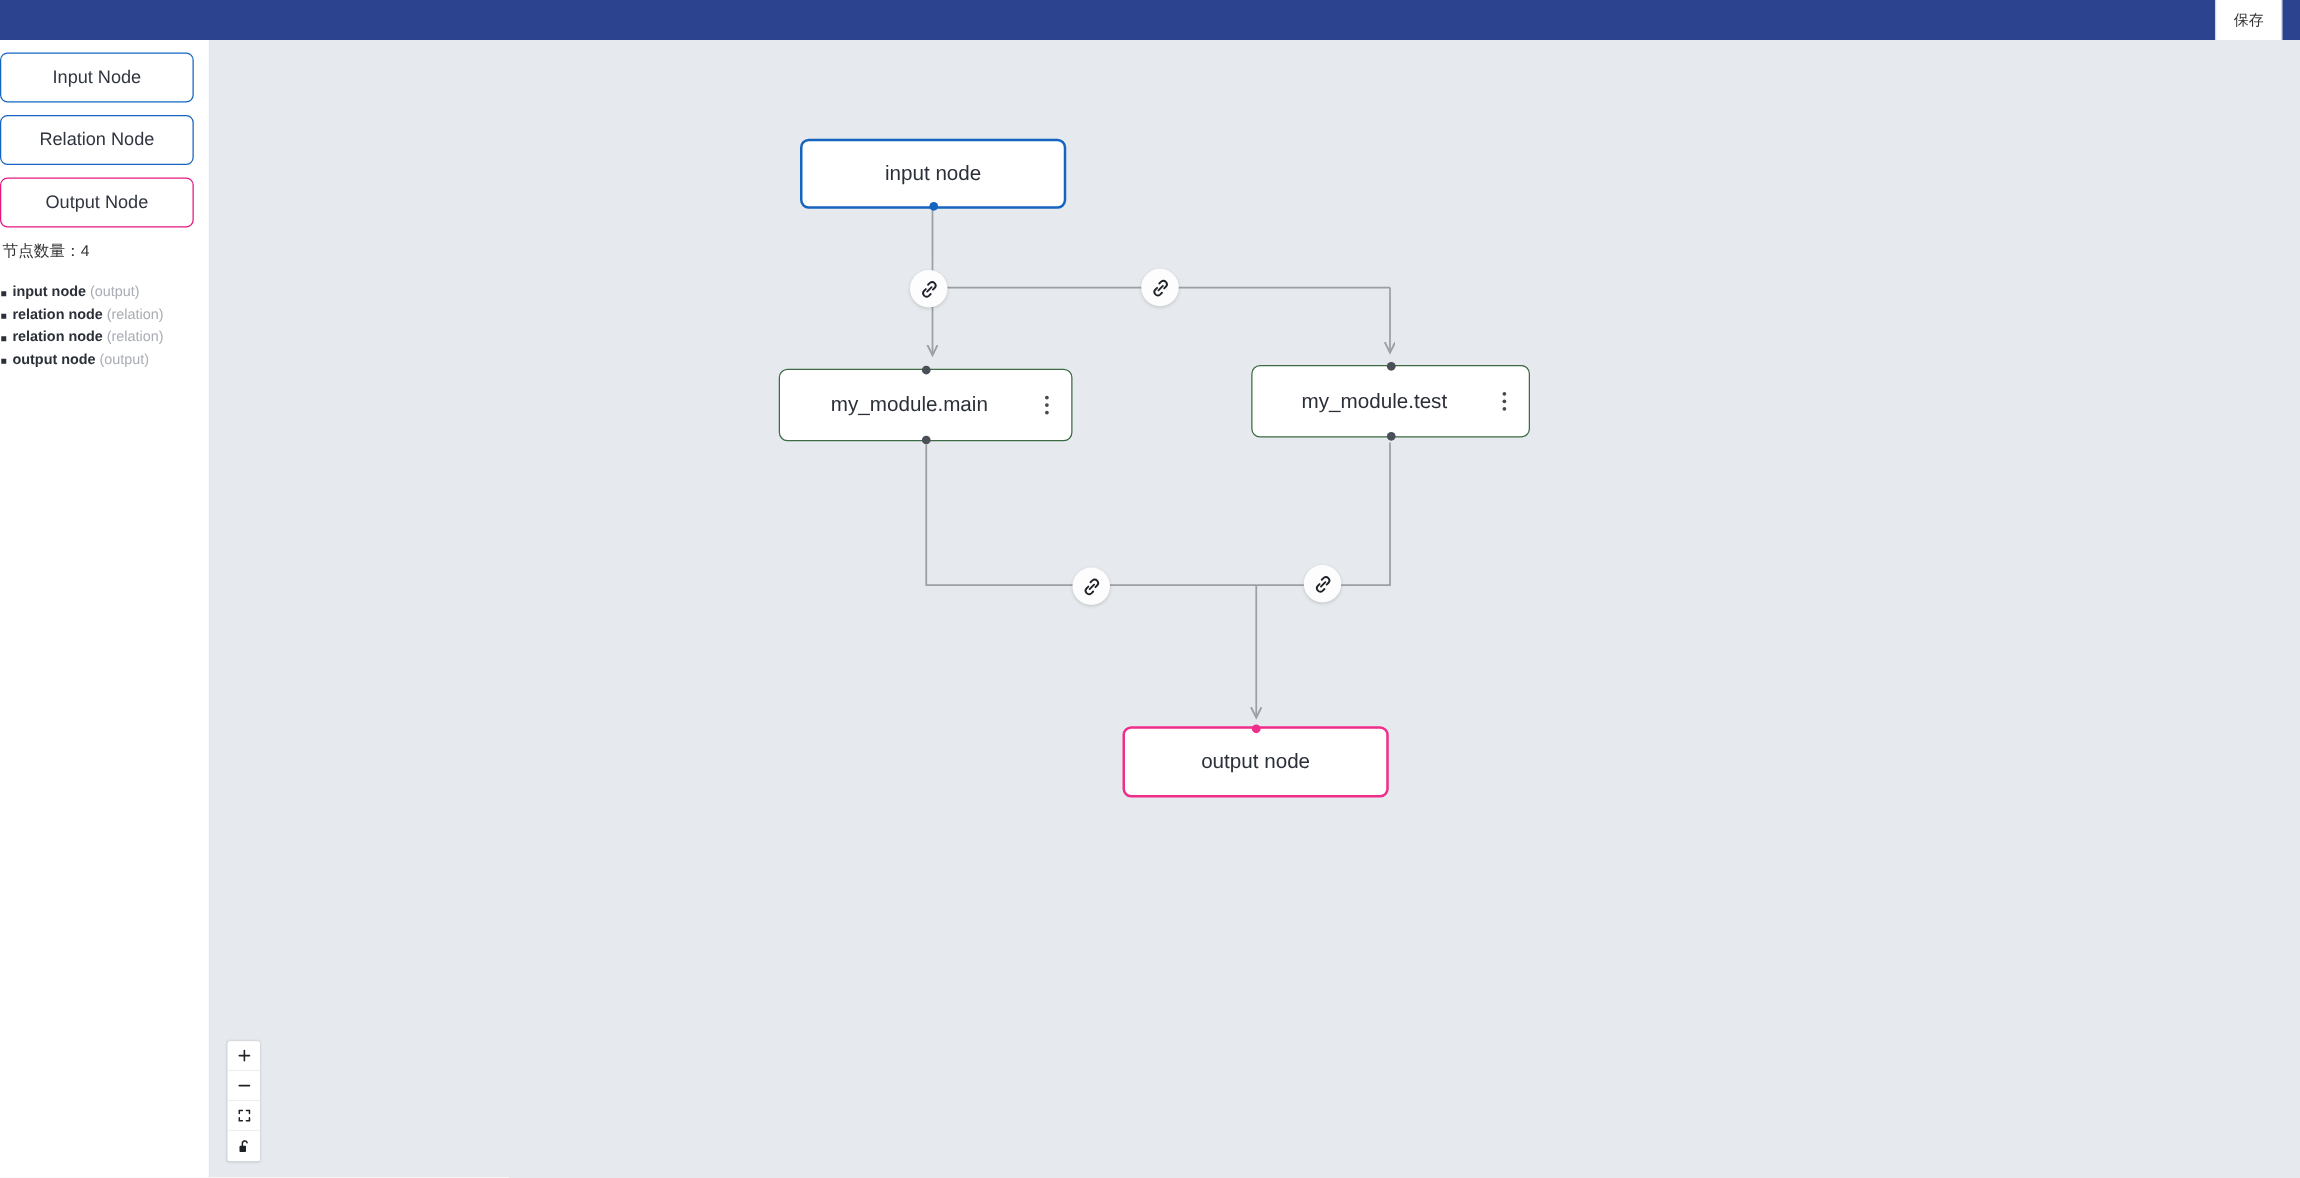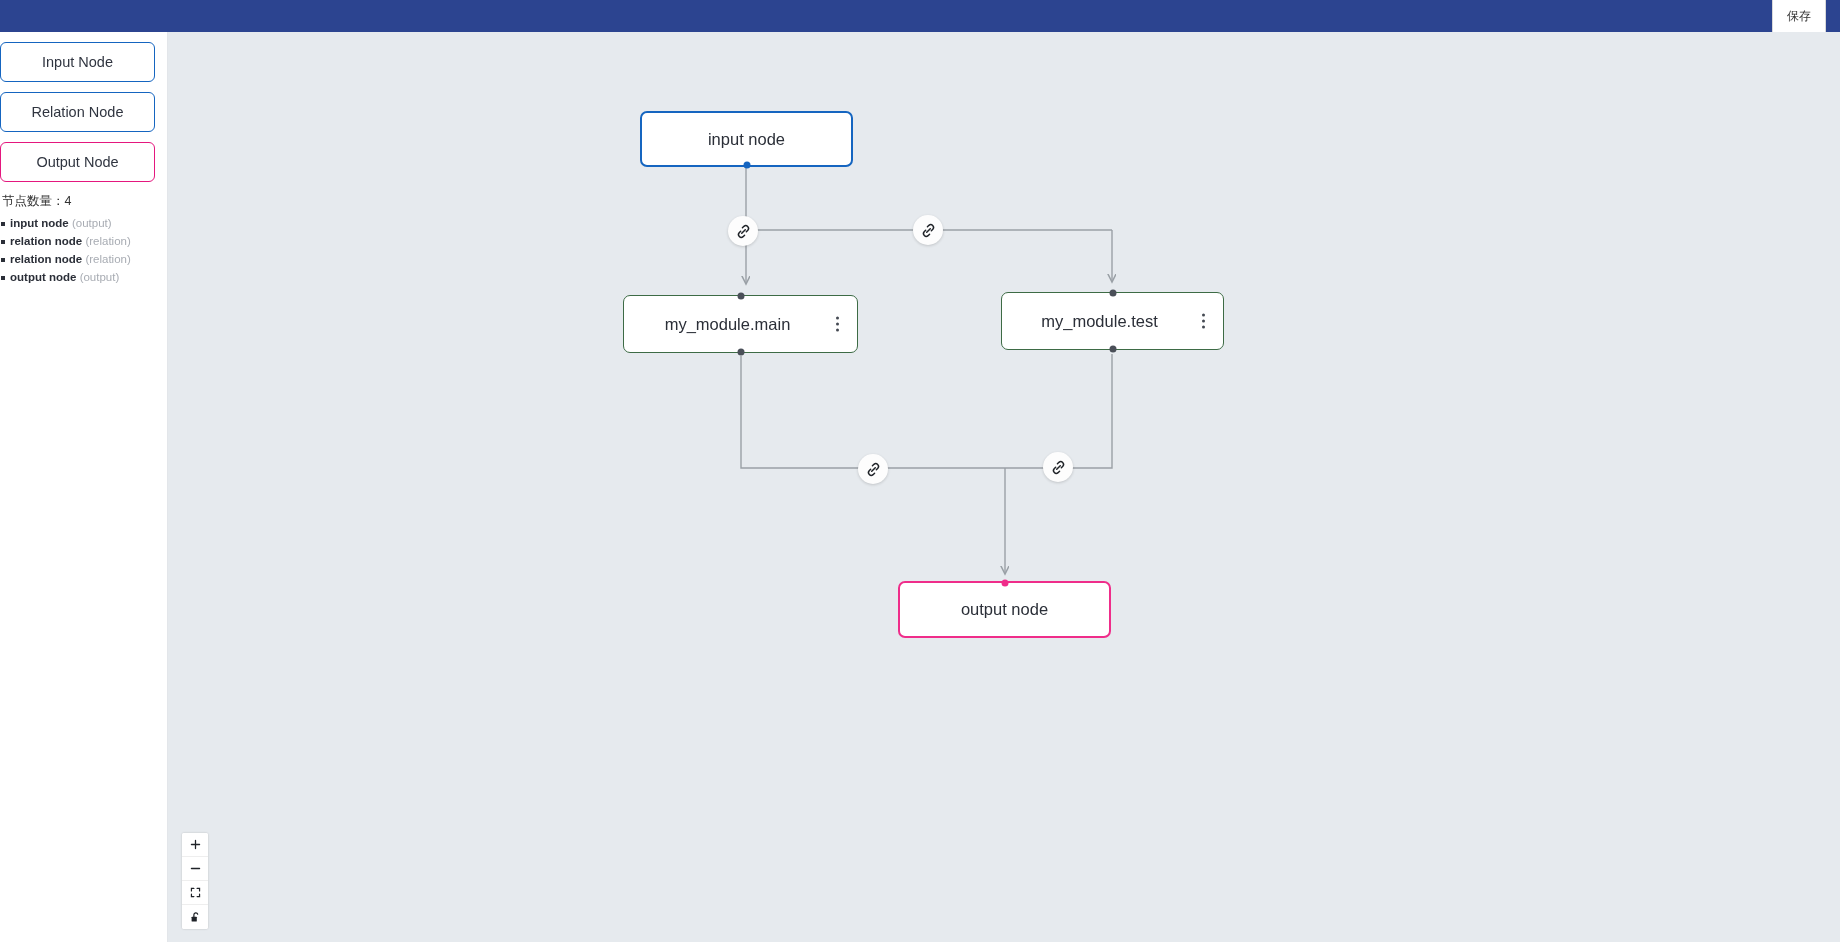--- a/index.html
+++ b/index.html
@@ -51,21 +51,21 @@
     text-align: center;
     cursor: pointer;
     font-family: "Liberation Sans", sans-serif;
   }
   .palette-btn.blue { border: 1px solid #1565c0; }
   .palette-btn.pink { border: 1px solid #e4177e; }
 
   .count-line {
     font-size: 12.5px;
     color: #333333;
-    margin: 11px 0 7px 2px;
+    margin: 11px 0 18px 2px;
     white-space: nowrap;
   }
   .node-list { list-style: none; }
   .node-list li {
     font-size: 11.5px;
     color: #2b2f38;
     margin-bottom: 6px;
     padding-left: 10px;
     position: relative;
     white-space: nowrap;

